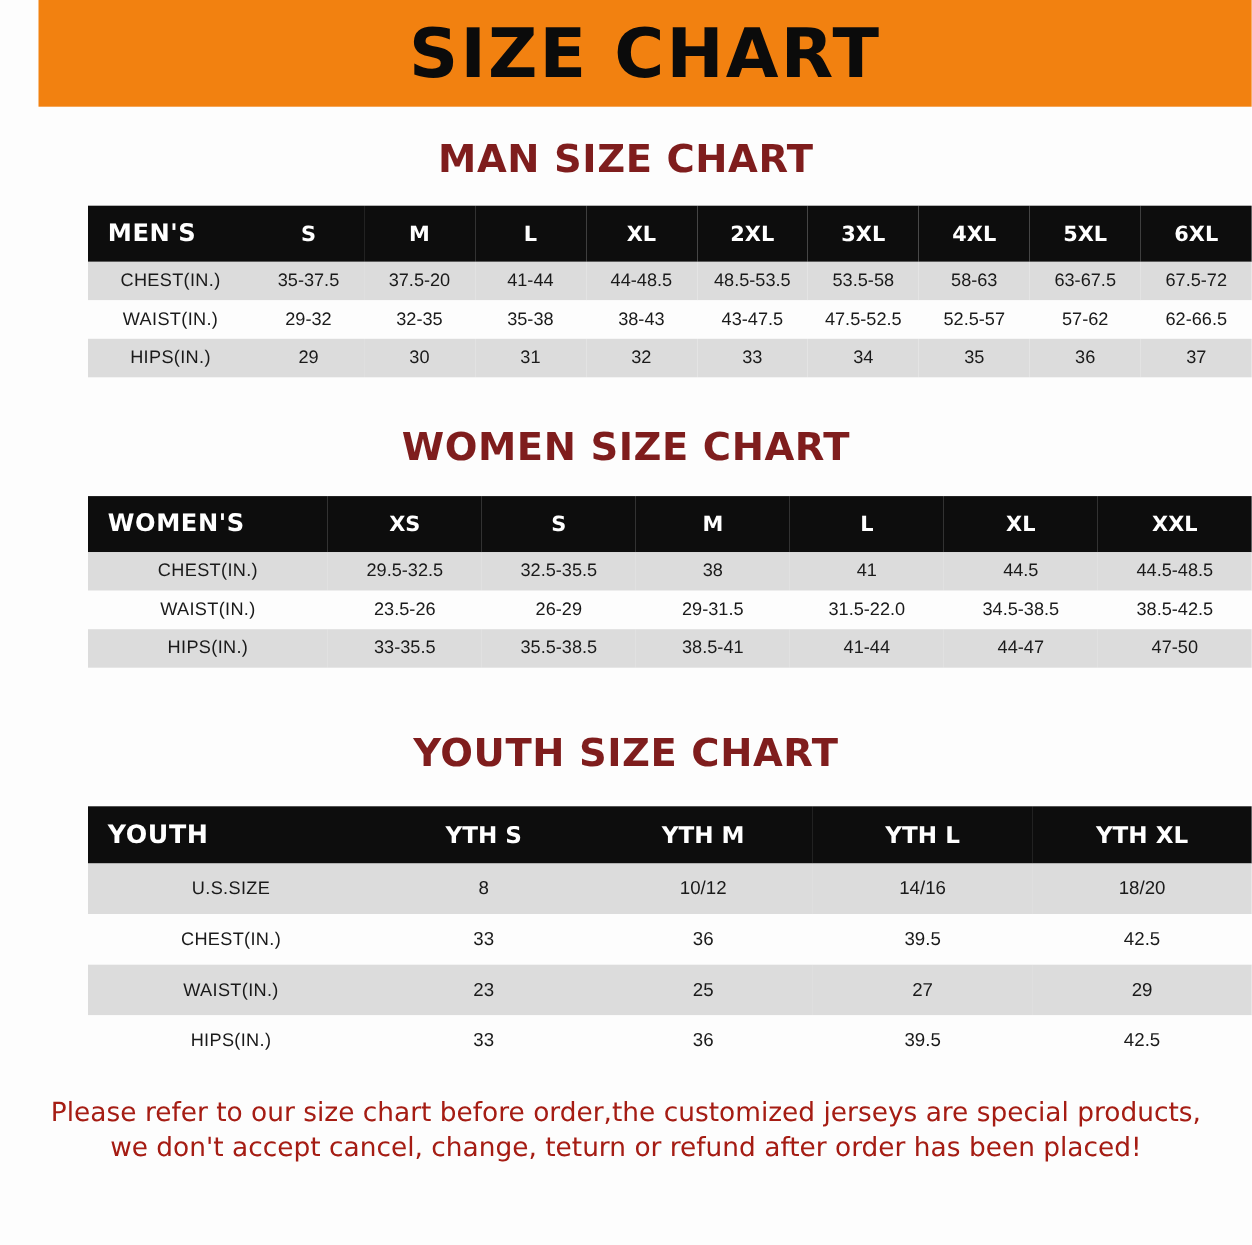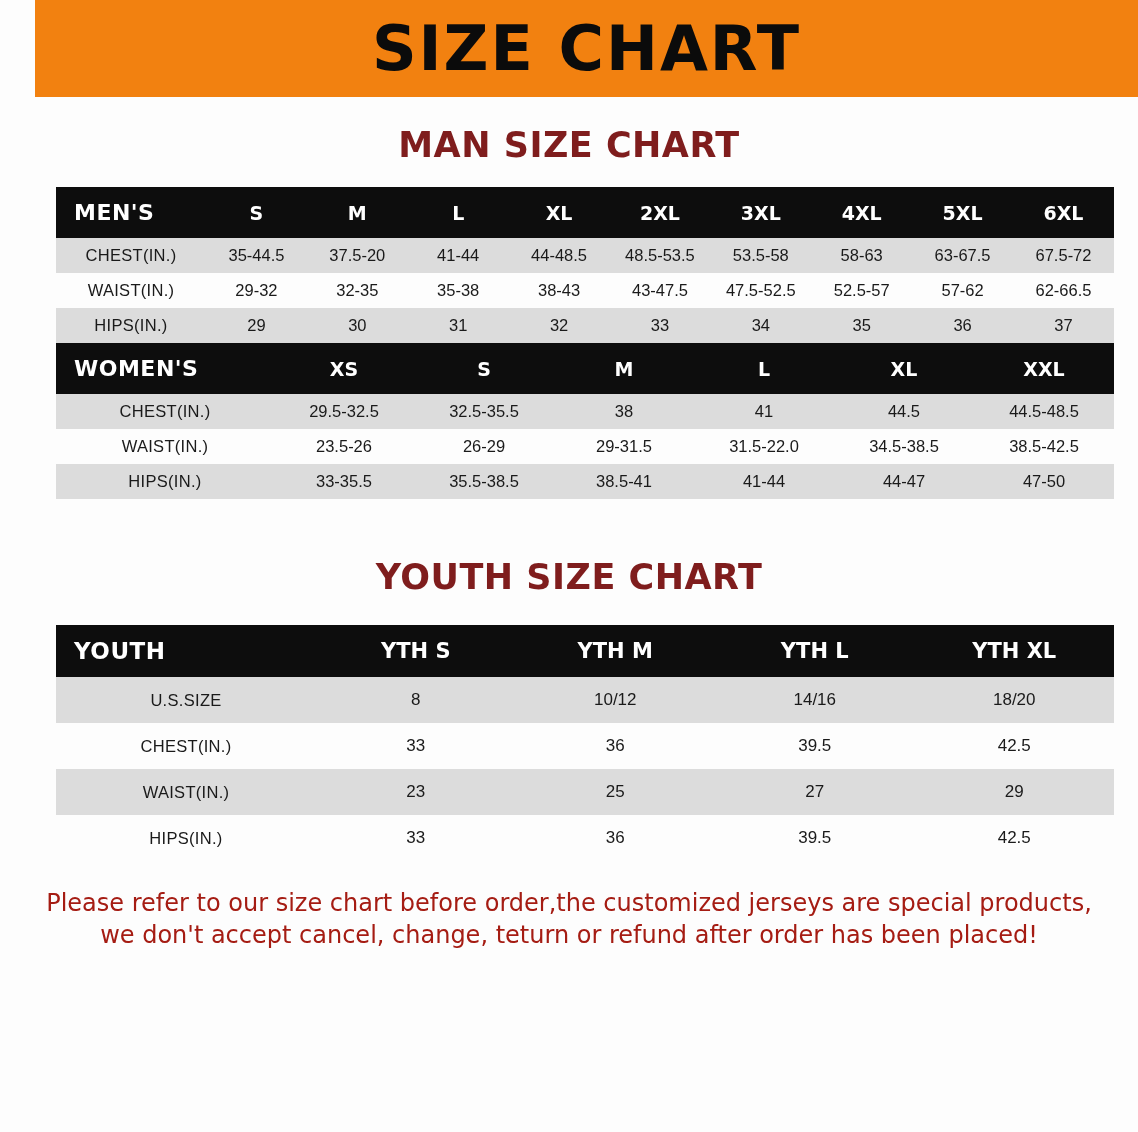--- a/index.html
+++ b/index.html
@@ -50,21 +50,21 @@
   .section-title.women { margin-top: 44px; margin-bottom: 24px; }
   .section-title.youth { margin-top: 58px; margin-bottom: 28px; }
 
   
   table {
     border-collapse: collapse;
     table-layout: fixed;
   }
   .tbl-wrap {
     display: flex;
-    justify-content: center;
+    justify-content: flex-end;
     padding-left: 32px;
   }
   .chart-table {
     width: 1058px;
   }
   .chart-table thead th {
     background: #0d0d0d;
     color: #ffffff;
     font-family: "DejaVu Sans", sans-serif;
     font-weight: 700;
@@ -149,21 +149,21 @@
           <th>2XL</th>
           <th>3XL</th>
           <th>4XL</th>
           <th>5XL</th>
           <th>6XL</th>
         </tr>
       </thead>
       <tbody>
         <tr class="shade">
           <td class="rowhead">CHEST(IN.)</td>
-          <td>35-44.5</td>
+          <td>35-37.5</td>
           <td>37.5-20</td>
           <td>41-44</td>
           <td>44-48.5</td>
           <td>48.5-53.5</td>
           <td>53.5-58</td>
           <td>58-63</td>
           <td>63-67.5</td>
           <td>67.5-72</td>
         </tr>
         <tr class="plain">
@@ -187,20 +187,21 @@
           <td>33</td>
           <td>34</td>
           <td>35</td>
           <td>36</td>
           <td>37</td>
         </tr>
       </tbody>
     </table>
   </div>
 
+  <div class="section-title women">WOMEN SIZE CHART</div>
   <div class="tbl-wrap">
     <table class="chart-table women-table">
       <colgroup>
         <col class="women-col-head">
         <col>
           <col>
           <col>
           <col>
           <col>
           <col>

